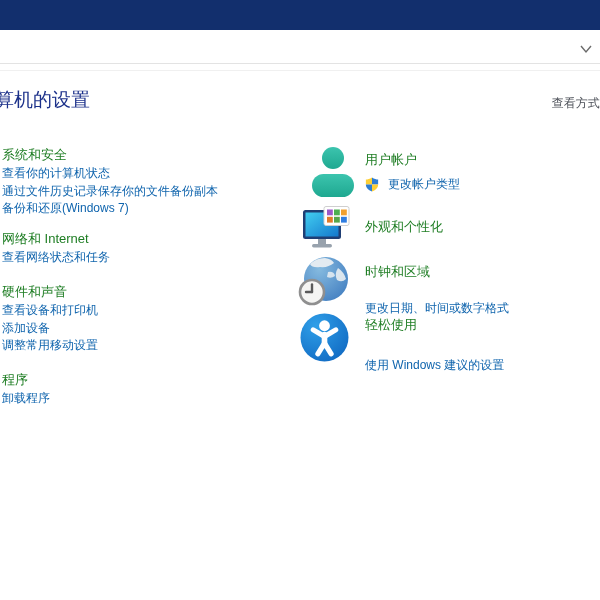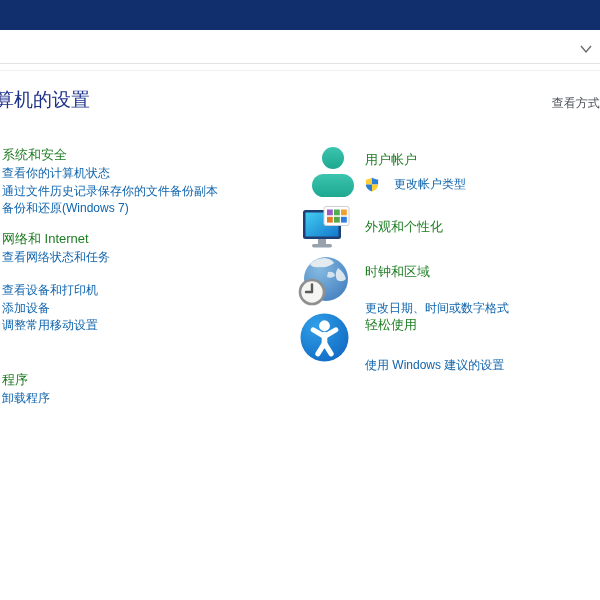--- a/index.html
+++ b/index.html
@@ -22,21 +22,21 @@
 
   .group{position:absolute;left:2px;width:295px}
   .cat-title{display:inline-block;font-size:13px;line-height:20px;color:var(--category_green);
              text-decoration:none;cursor:pointer;white-space:nowrap}
   .task{display:block;font-size:12px;line-height:17.5px;color:var(--link_blue);
         text-decoration:none;cursor:pointer;white-space:nowrap}
 
   .right-item{position:absolute;left:300px;width:300px}
   .right-icon{position:absolute;top:0;left:0;cursor:pointer}
   .right-text{margin-left:65px}
-  .link-row{display:flex;align-items:center;gap:15px}
+  .link-row{display:flex;align-items:center;gap:9px}
   svg{display:block}
 </style>
 </head>
 <body>
 
 <div class="titlebar"></div>
 <div class="toolbar">
   <span class="addr-chevron">
     <svg width="16" height="14" viewBox="0 0 16 14">
       <polyline points="3,4 8,10 13,4" fill="none" stroke="#6b6b6b" stroke-width="1.4"></polyline>
@@ -54,20 +54,21 @@
   <a class="task">通过文件历史记录保存你的文件备份副本</a>
   <a class="task">备份和还原(Windows 7)</a>
 </div>
 
 <div class="group" style="top:229px">
   <a class="cat-title">网络和 Internet</a>
   <a class="task">查看网络状态和任务</a>
 </div>
 
 <div class="group" style="top:282px">
+  <a class="cat-title">硬件和声音</a>
   <a class="task">查看设备和打印机</a>
   <a class="task">添加设备</a>
   <a class="task">调整常用移动设置</a>
 </div>
 
 <div class="group" style="top:370px">
   <a class="cat-title">程序</a>
   <a class="task">卸载程序</a>
 </div>
 

